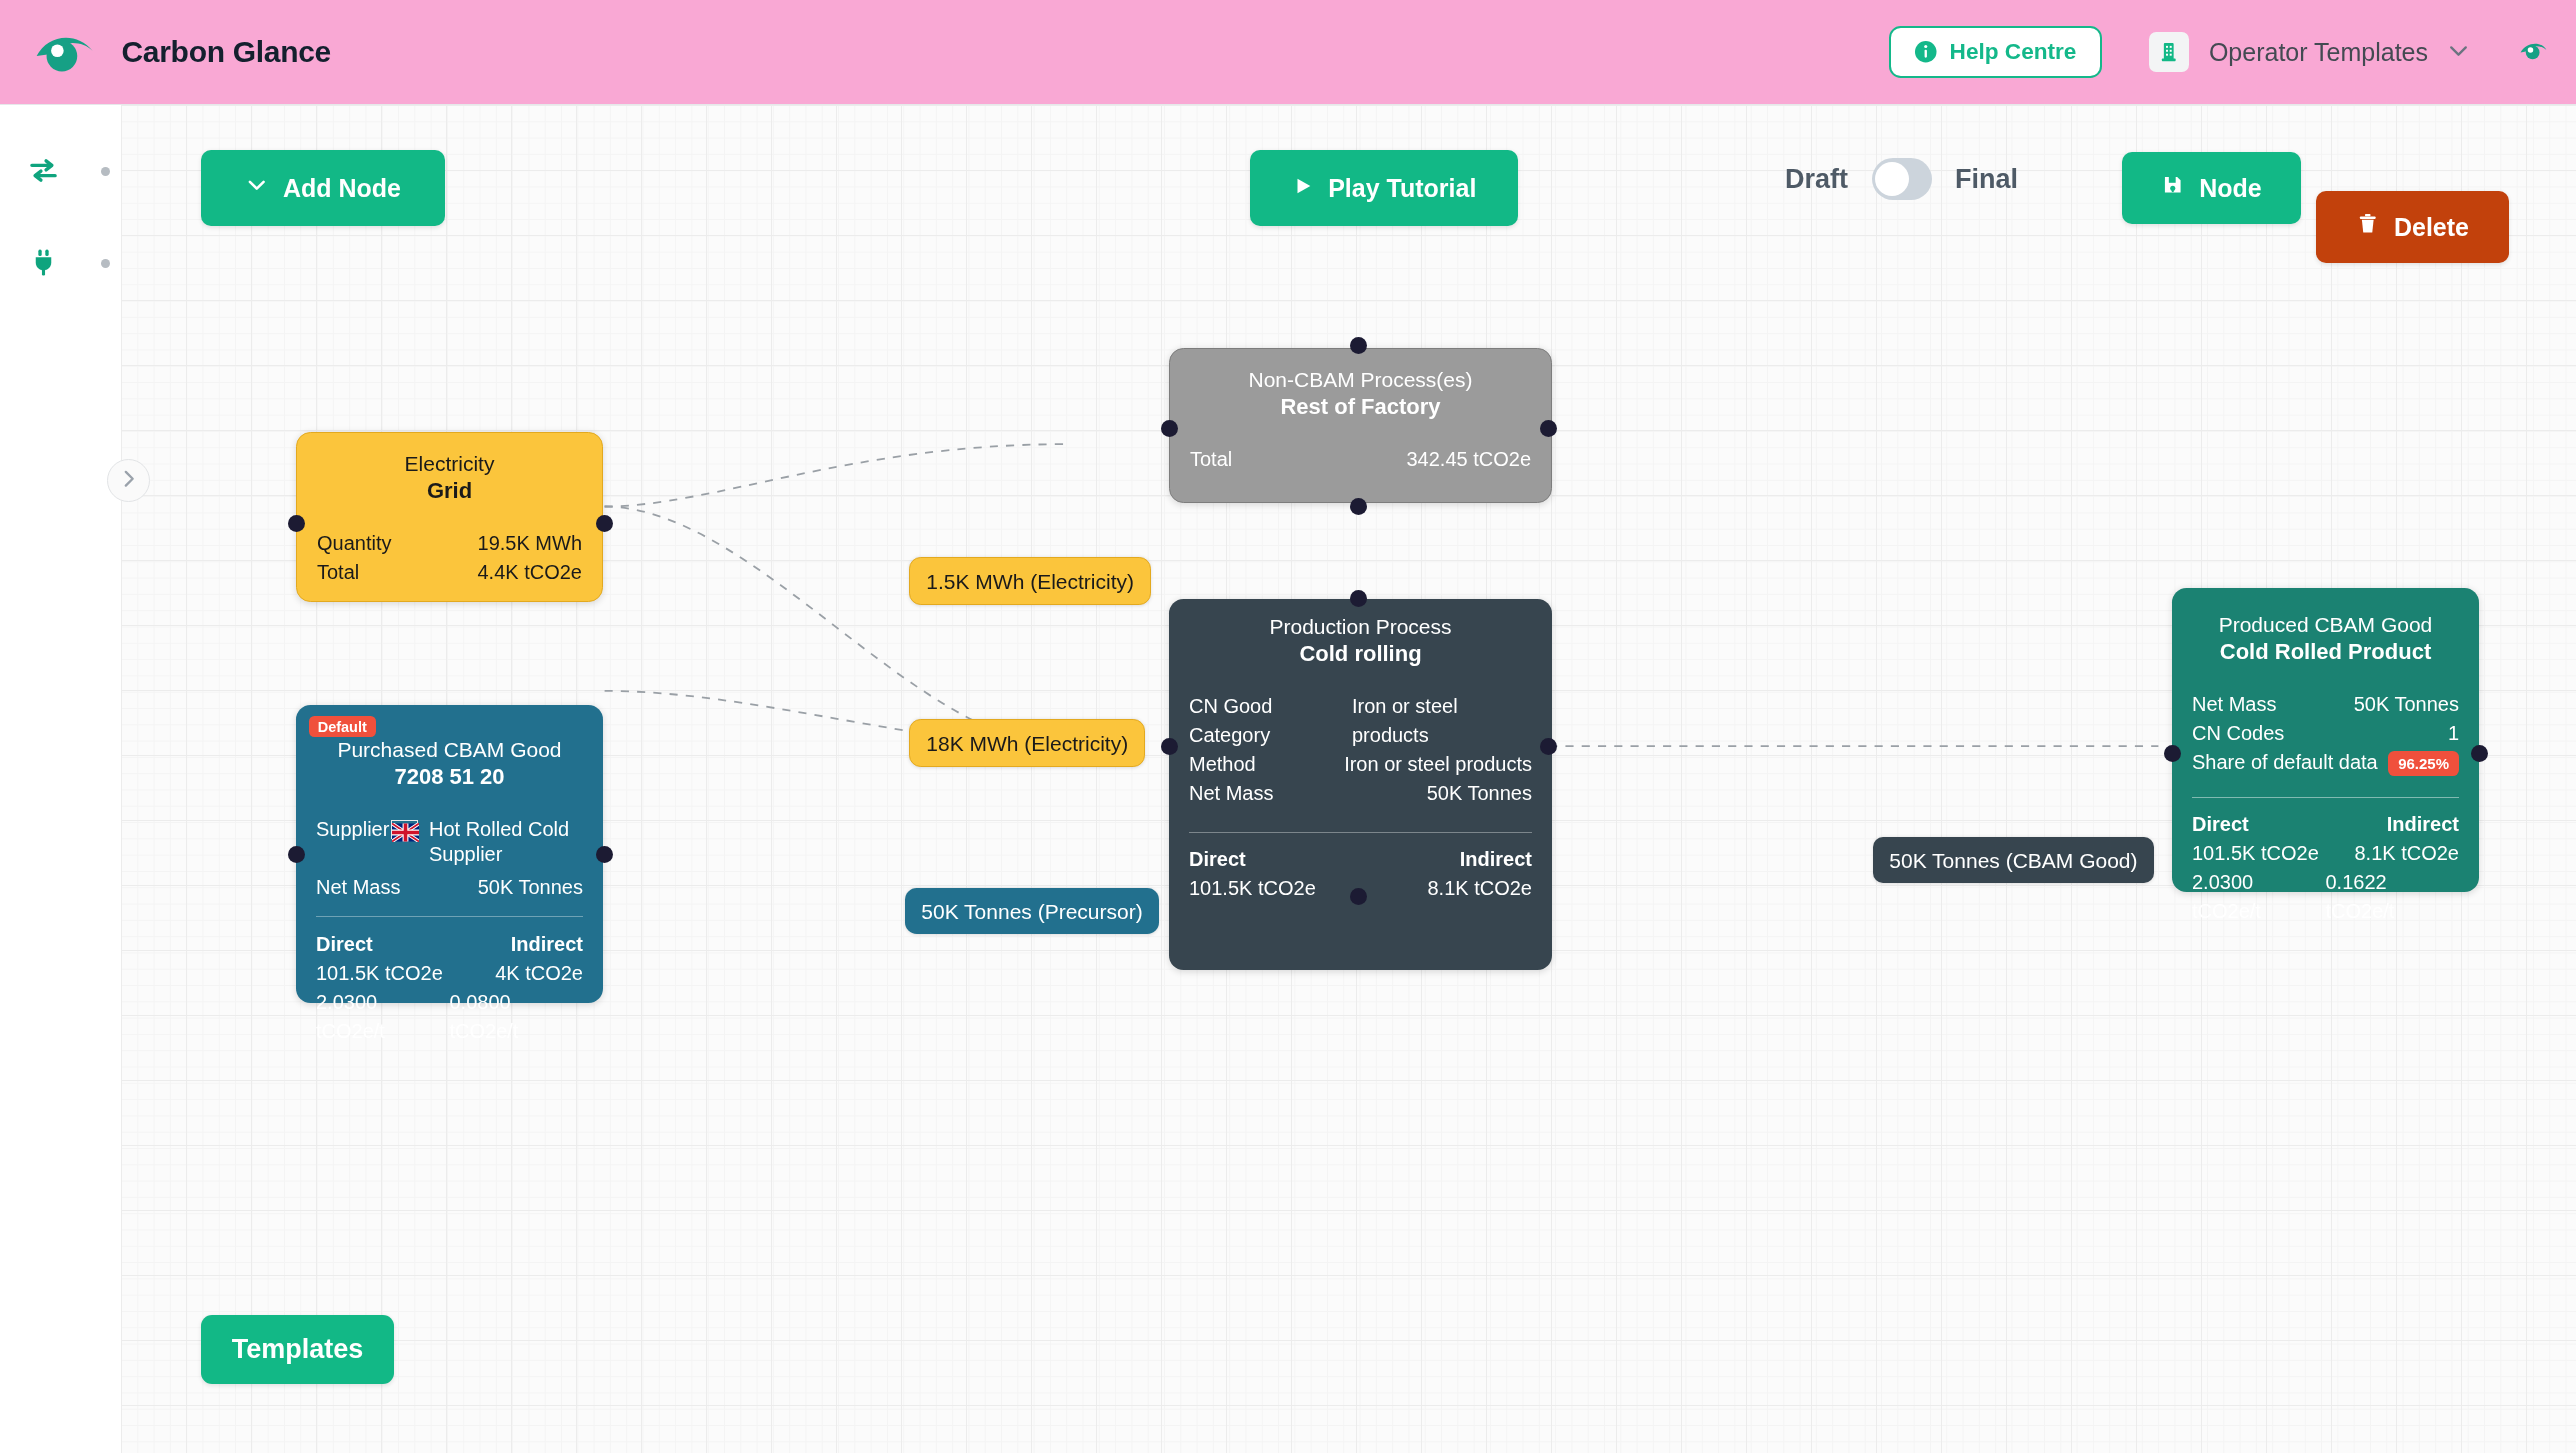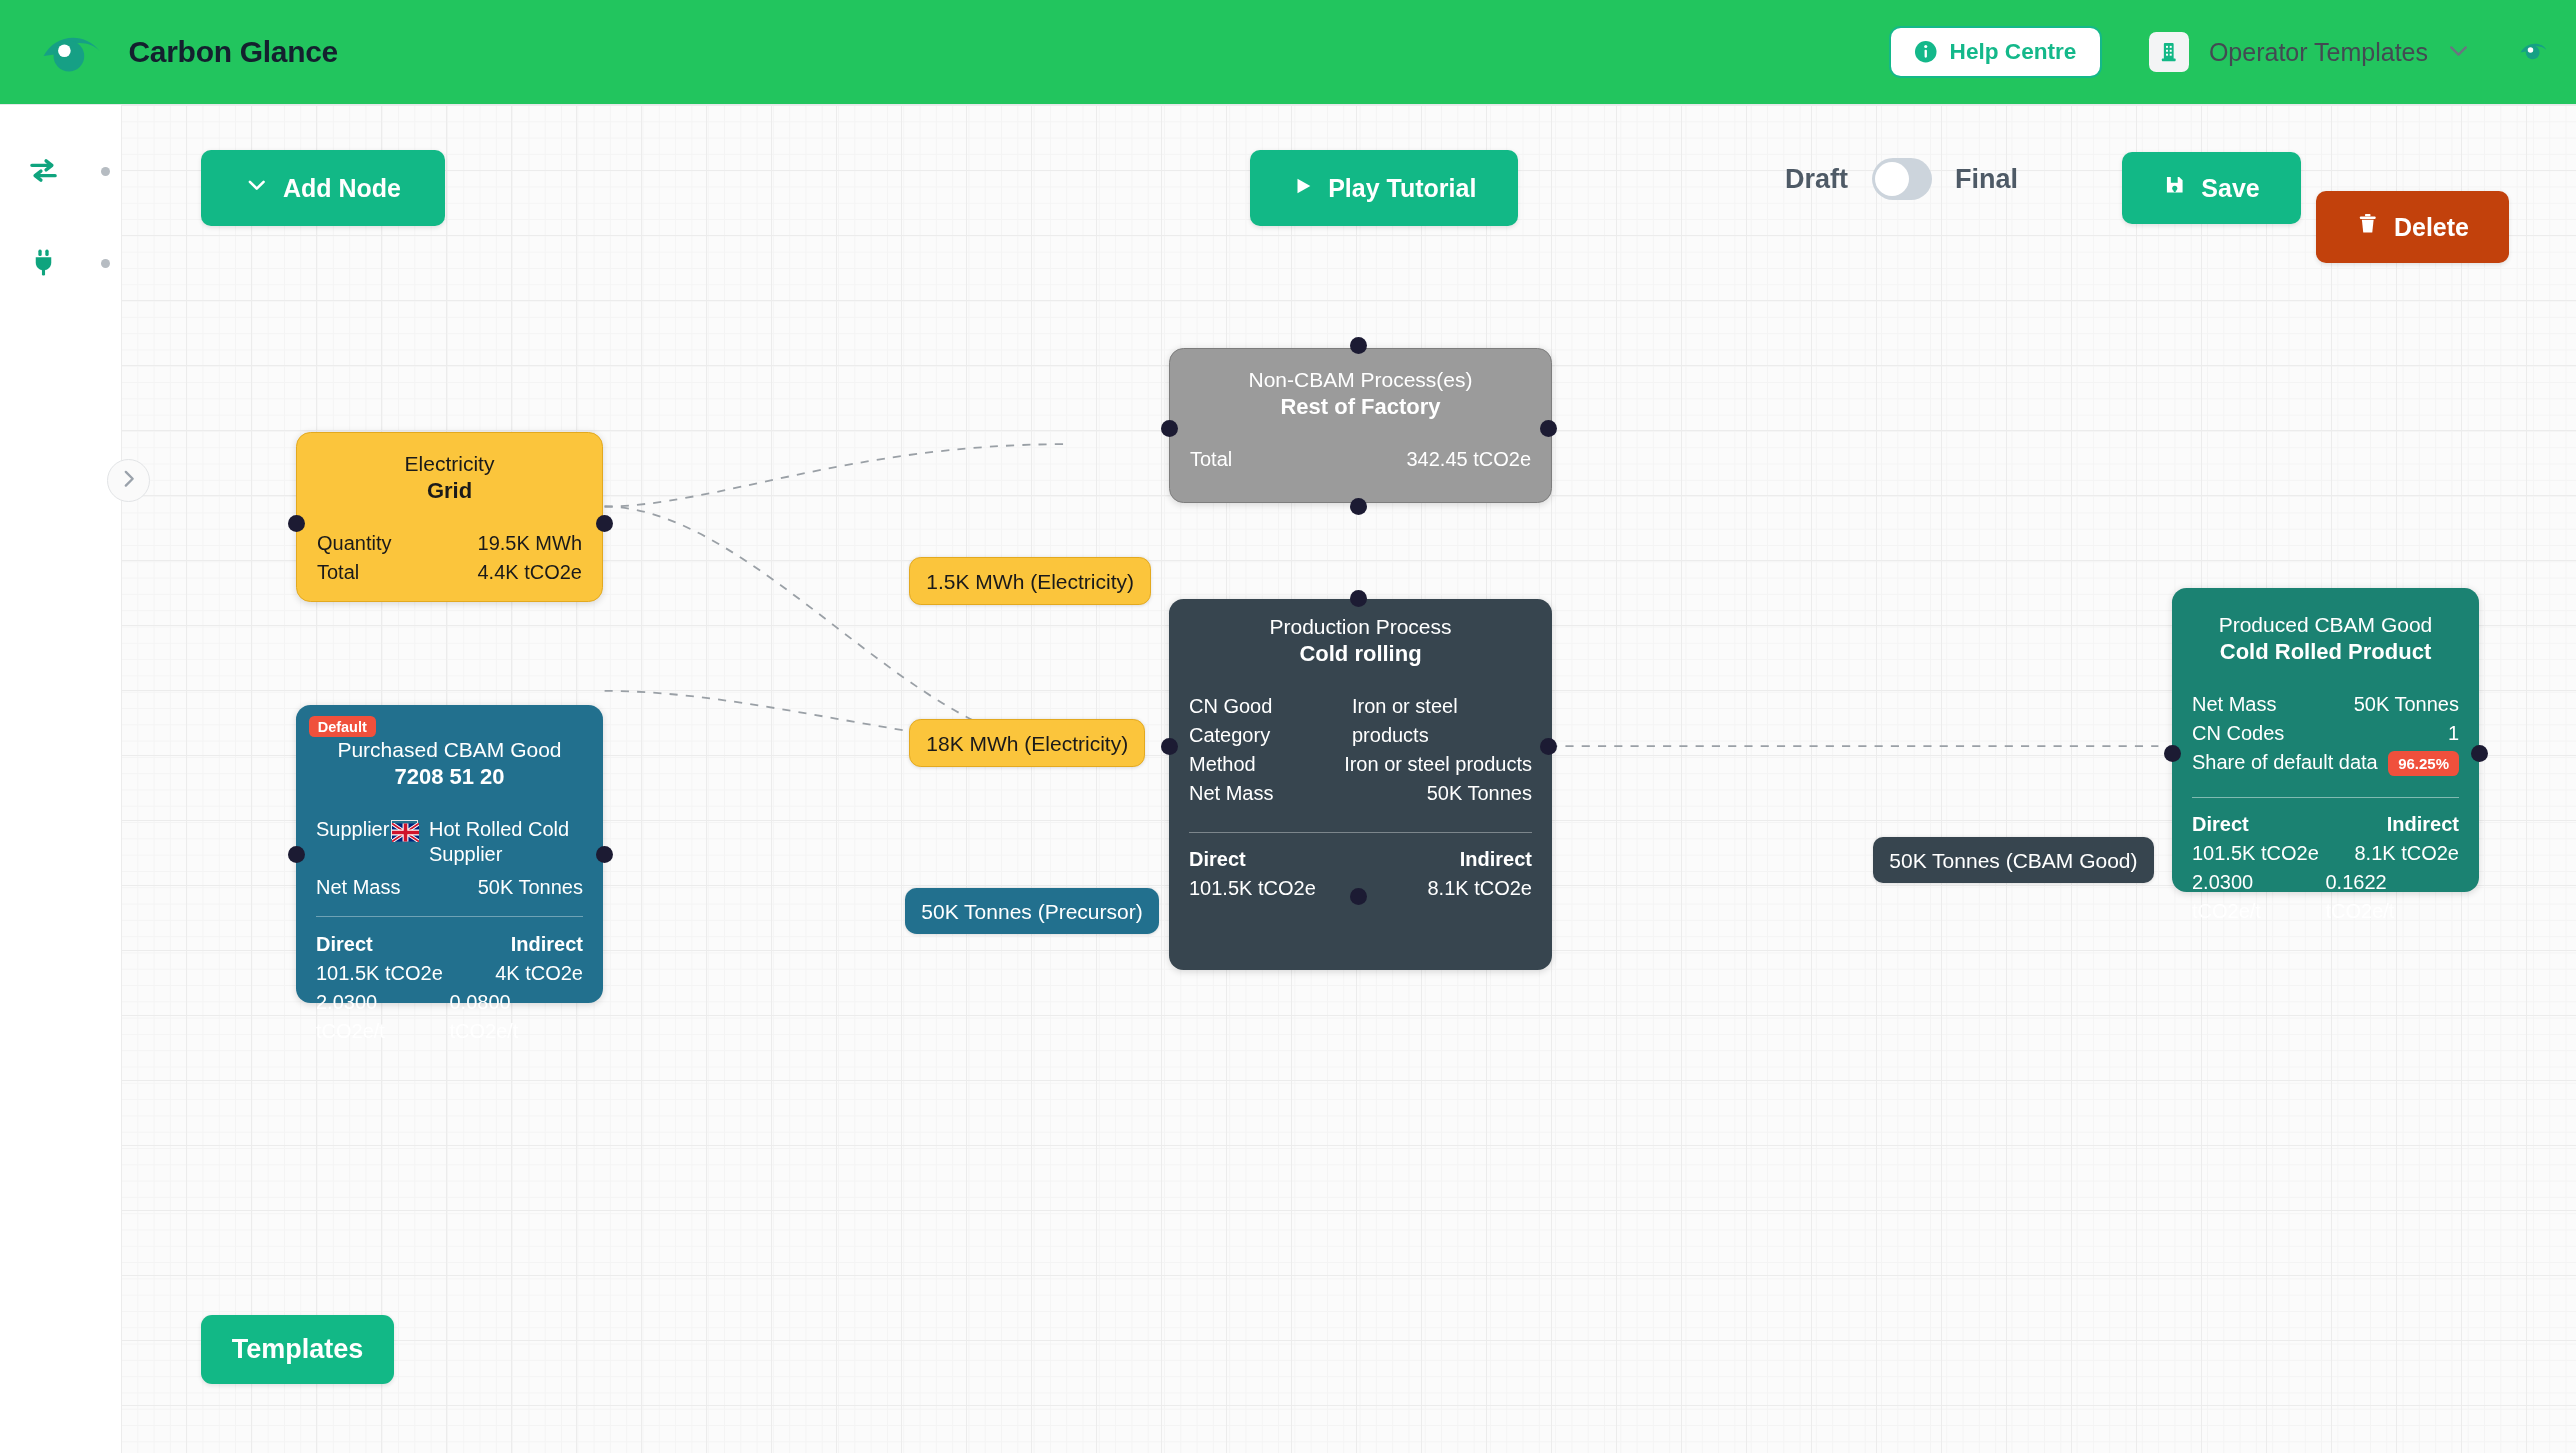--- a/index.html
+++ b/index.html
@@ -7,25 +7,24 @@
     width: 2576px; height: 1453px;
     font-family: "Liberation Sans", sans-serif;
     background: #ffffff;
     overflow: hidden;
   }
 
   
   .header {
     position: absolute; left: 0; top: 0;
     width: 2576px; height: 105px;
-    background: #22c55e;
+    background: #f9a8d4;
     border-bottom: 0.9px solid #e6e8ea;
     display: flex; align-items: center;
     z-index: 50;
-    padding-left: 7px;
   }
   .brand { display: flex; align-items: center; margin-left: 33px; }
   .brand-logo { width: 65px; height: 47px; }
   .brand-name {
     font-size: 30px; font-weight: 700; color: #14202e;
     margin-left: 23.5px; letter-spacing: -0.3px;
   }
   .header-right {
     margin-left: auto; display: flex; align-items: center;
     margin-right: 27px; gap: 0px;
@@ -478,21 +477,21 @@
 
 <button class="tb btn-green" id="save-btn">
   <span>
     <svg viewBox="0 0 24 24" width="23.5" height="23.5">
       <path d="M4 4 H16.5 L20 7.5 V20 H4 Z" fill="#fff"></path>
       <rect x="8" y="4" width="7" height="6" fill="#12b886"></rect>
       <circle cx="12" cy="15.5" r="2.6" fill="#12b886"></circle>
       <rect x="11" y="15.5" width="2" height="4" fill="#12b886"></rect>
     </svg>
   </span>
-  <span>Save</span>
+  <span>Node</span>
 </button>
 
 <button class="tb btn-red" id="delete-btn">
   <span>
     <svg viewBox="0 0 24 24" width="23.5" height="23.5">
       <rect x="4" y="4.5" width="16" height="2.6" fill="#fff" rx="0.8"></rect>
       <rect x="9.2" y="2" width="5.6" height="2.3" fill="#fff" rx="0.7"></rect>
       <path d="M6 8 H18 L16.6 21 H7.4 Z" fill="#fff"></path>
     </svg>
   </span>

